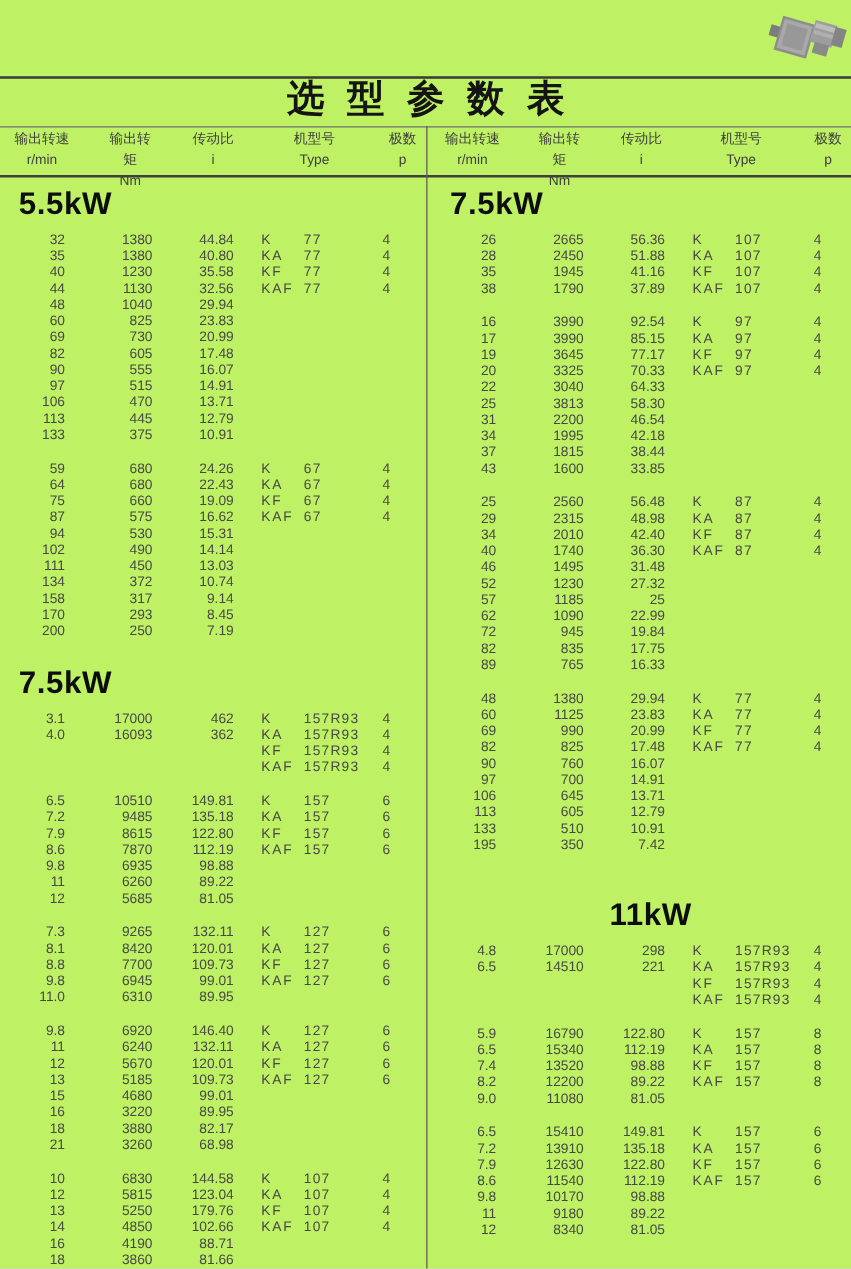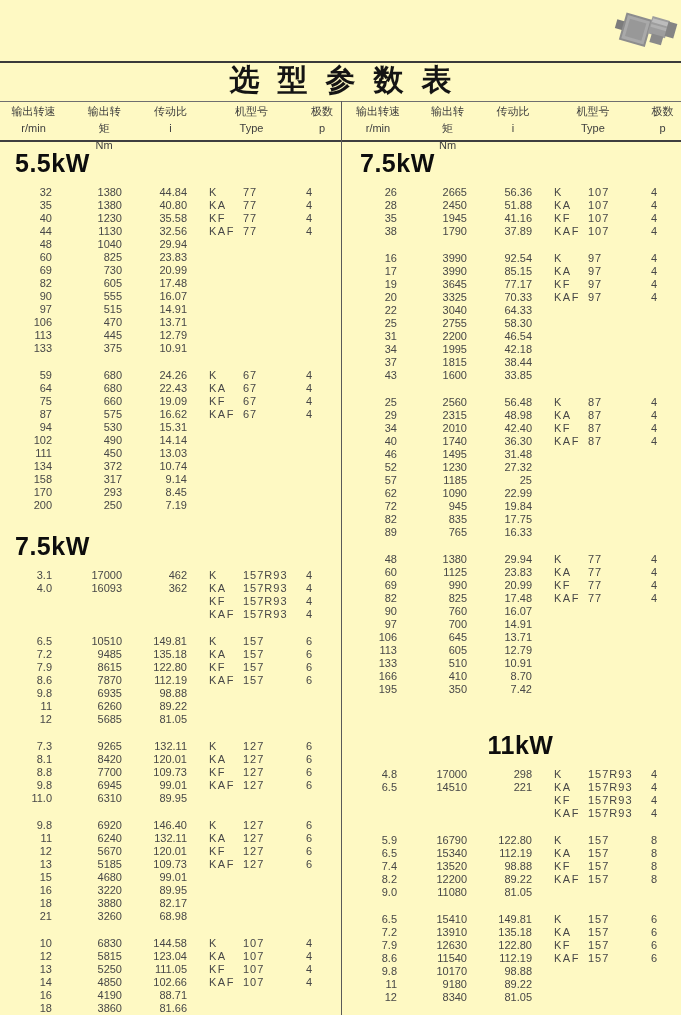--- a/index.html
+++ b/index.html
@@ -1,18 +1,18 @@
 <!DOCTYPE html>
 <html><head>
 <meta charset="utf-8">
 <style>
   html,body { margin:0; padding:0; background:#d9d9d9; }
   .page {
     position:relative; width:681px; height:1015px; margin:0 auto;
-    background:#fef9c3; overflow:hidden;
+    background:#bef264; overflow:hidden;
     font-family:"Liberation Sans","DejaVu Sans",sans-serif;
     color:#454545;
   }
   
   .photo { position:absolute; top:3px; right:1px; }
   .rule-top { position:absolute; top:61px; left:0; width:681px; height:2px; background:#3a3a3a; }
   .title {
     position:absolute; top:62px; left:0; width:100%; margin:0;
     text-align:center; font-size:30px; line-height:36px; font-weight:bold;
     letter-spacing:18px; padding-left:18px; box-sizing:border-box; color:#141414;
@@ -541,21 +541,21 @@
               <span class="c1">12</span>
               <span class="c2">5815</span>
               <span class="c3">123.04</span>
               <span class="c4">KA</span>
               <span class="c5">107</span>
               <span class="c6">4</span>
             </div>
             <div class="row">
               <span class="c1">13</span>
               <span class="c2">5250</span>
-              <span class="c3">111.05</span>
+              <span class="c3">179.76</span>
               <span class="c4">KF</span>
               <span class="c5">107</span>
               <span class="c6">4</span>
             </div>
             <div class="row">
               <span class="c1">14</span>
               <span class="c2">4850</span>
               <span class="c3">102.66</span>
               <span class="c4">KAF</span>
               <span class="c5">107</span>
@@ -661,21 +661,21 @@
             <div class="row">
               <span class="c1">22</span>
               <span class="c2">3040</span>
               <span class="c3">64.33</span>
               <span class="c4"></span>
               <span class="c5"></span>
               <span class="c6"></span>
             </div>
             <div class="row">
               <span class="c1">25</span>
-              <span class="c2">2755</span>
+              <span class="c2">3813</span>
               <span class="c3">58.30</span>
               <span class="c4"></span>
               <span class="c5"></span>
               <span class="c6"></span>
             </div>
             <div class="row">
               <span class="c1">31</span>
               <span class="c2">2200</span>
               <span class="c3">46.54</span>
               <span class="c4"></span>
@@ -864,28 +864,20 @@
             </div>
             <div class="row">
               <span class="c1">133</span>
               <span class="c2">510</span>
               <span class="c3">10.91</span>
               <span class="c4"></span>
               <span class="c5"></span>
               <span class="c6"></span>
             </div>
             <div class="row">
-              <span class="c1">166</span>
-              <span class="c2">410</span>
-              <span class="c3">8.70</span>
-              <span class="c4"></span>
-              <span class="c5"></span>
-              <span class="c6"></span>
-            </div>
-            <div class="row">
               <span class="c1">195</span>
               <span class="c2">350</span>
               <span class="c3">7.42</span>
               <span class="c4"></span>
               <span class="c5"></span>
               <span class="c6"></span>
             </div>
           </div>
         </div>
         <div class="section">

